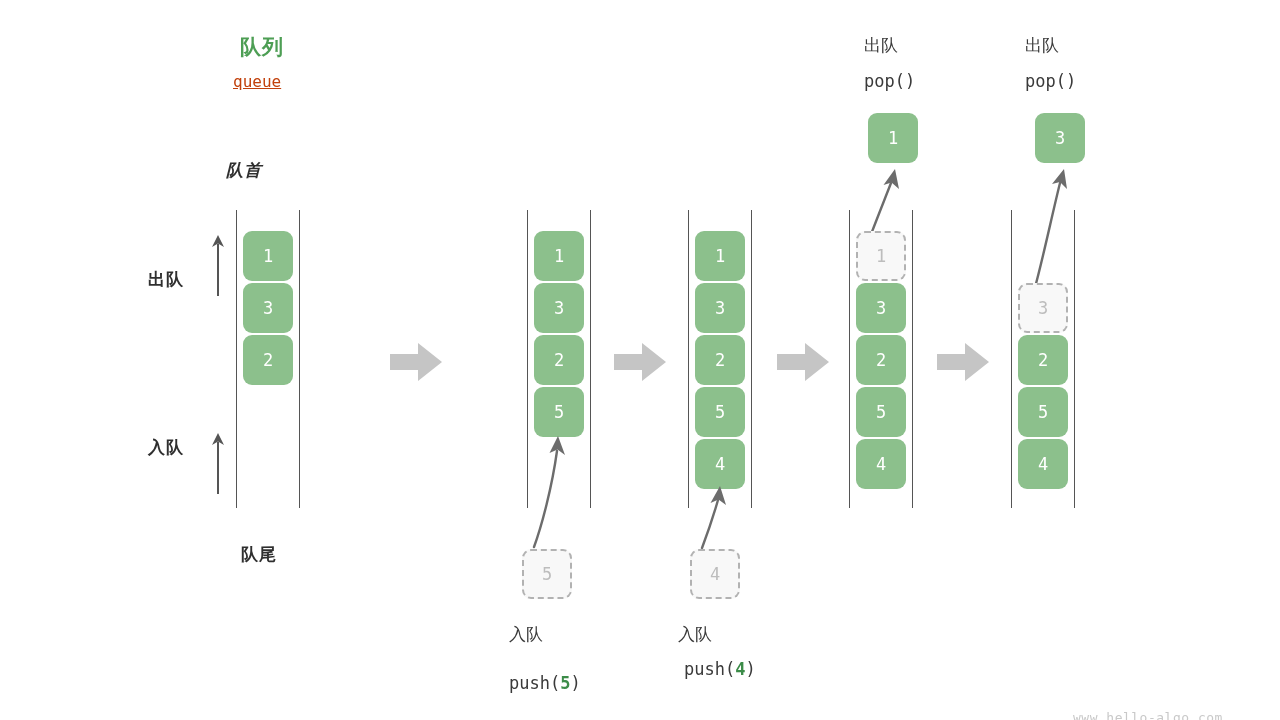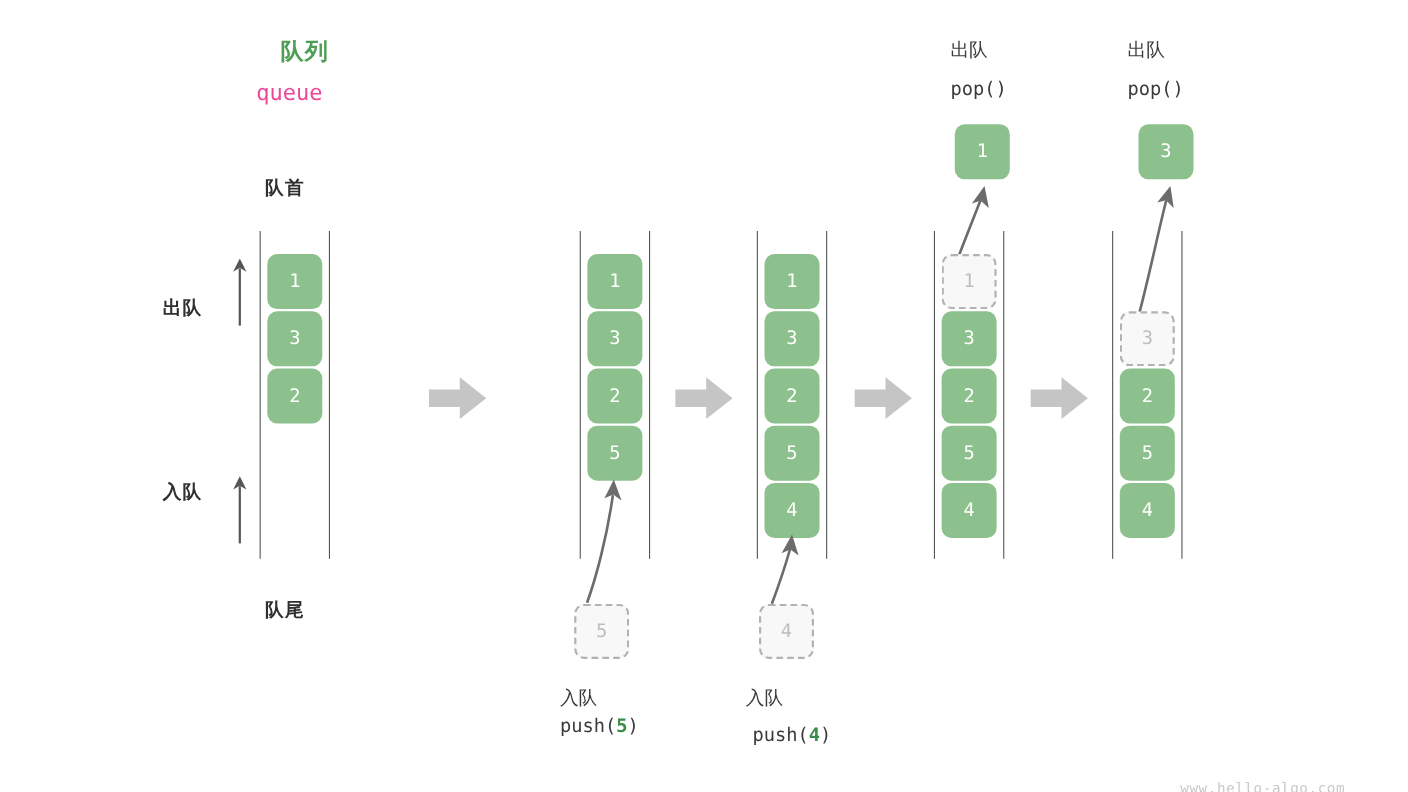--- a/index.html
+++ b/index.html
@@ -25,23 +25,24 @@
   
   .title-cn {
     font-size: 21px;
     font-weight: bold;
     color: #4d9e54;
     letter-spacing: 1px;
     white-space: nowrap;
   }
   .title-en {
     font-family: "DejaVu Sans Mono", "Liberation Mono", monospace;
-    font-size: 20px;
-    color: #ec4899;
-    white-space: nowrap;
+    font-size: 16px;
+    color: #c2410c;
+    white-space: nowrap;
+    text-decoration: underline;
   }
   .label-bold {
     font-size: 17px;
     font-weight: bold;
     color: #2f2f2f;
     letter-spacing: 1px;
     white-space: nowrap;
   }
   .op-cn {
     font-size: 17px;
@@ -98,24 +99,24 @@
   
   .steparrow { position: absolute; }
 
   svg { display: block; overflow: visible; }
 </style>
 </head>
 <body>
 
 <div id="stage">
 
-  <div class="abs title-cn" style="left:255px; top:33px;">队列</div>
+  <div class="abs title-cn" style="left:240px; top:33px;">队列</div>
   <div class="abs title-en" style="left:233px; top:72px;">queue</div>
 
-  <div class="abs label-bold" style="left:241px; top:159px;">队首</div>
+  <div class="abs label-bold" style="left:226px; top:159px;font-style:italic;">队首</div>
   <div class="abs label-bold" style="left:241px; top:543px;text-align:center;">队尾</div>
 
   <div class="abs label-bold" style="left:148px; top:268px;">出队</div>
   <div class="abs uparrow" style="left:208px; top:232px;">
     <svg width="20" height="66" viewBox="0 0 20 66">
       <line x1="10" y1="64" x2="10" y2="12" stroke="#555" stroke-width="2"></line>
       <path d="M10 3 L16 15 L10 11.5 L4 15 Z" fill="#555"></path>
     </svg>
   </div>
 
@@ -154,21 +155,21 @@
 
   <div class="abs" style="left:520px; top:425px;">
     <svg width="60" height="130" viewBox="0 0 60 130">
       <path d="M14 122 C 22 100, 32 62, 37 26" stroke="#6c6c6c" stroke-width="2.4" fill="none" stroke-linecap="round"></path>
       <path d="M38 11 L45 30 L37.5 24.5 L29.5 28 Z" fill="#6c6c6c"></path>
     </svg>
   </div>
   <div class="abs cell ghost" style="left:522px; top:549px;">5</div>
 
   <div class="abs op-cn" style="left:509px; top:623px;">入队</div>
-  <div class="abs op-code" style="left:509px; top:650px;"><span>push(</span><span class="arg">5</span><span>)</span></div>
+  <div class="abs op-code" style="left:509px; top:673px;"><span>push(</span><span class="arg">5</span><span>)</span></div>
 
   <div class="abs steparrow" style="left:614px; top:343px;">
     <svg width="52" height="38" viewBox="0 0 52 38">
       <path d="M0 11 L28 11 L28 0 L52 19 L28 38 L28 27 L0 27 Z" fill="#c5c5c5"></path>
     </svg>
   </div>
 
   <div class="abs" style="left:688px; top:210px; width:64px; height:298px;">
     <div class="rail" style="left:0px;  top:0px; height:298px;"></div>
     <div class="rail" style="left:63px; top:0px; height:298px;"></div>

